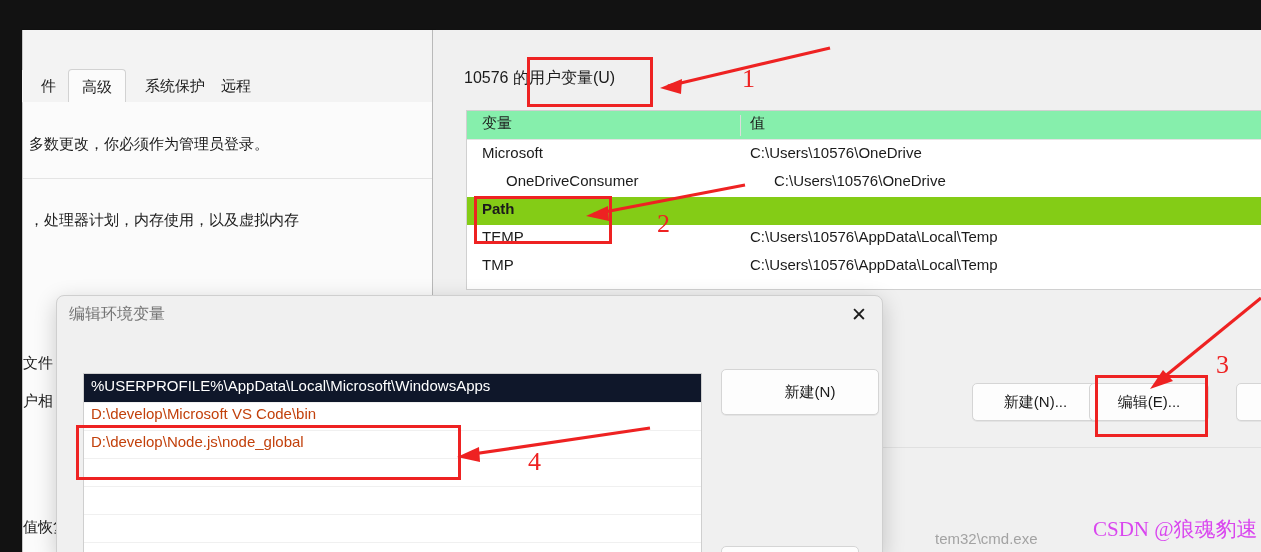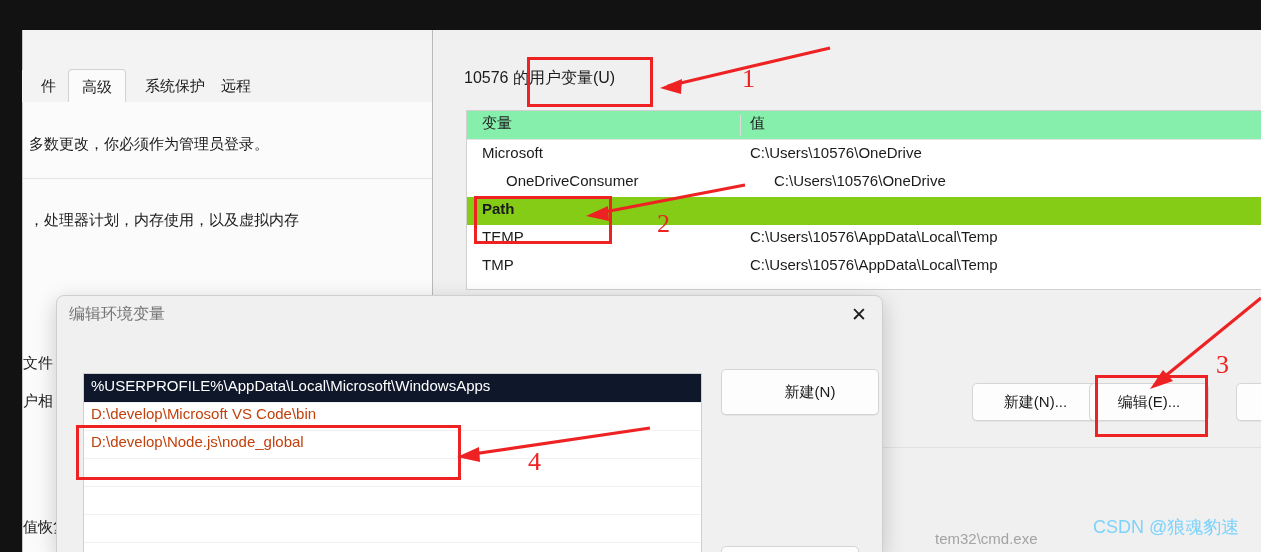--- a/index.html
+++ b/index.html
@@ -115,21 +115,21 @@
   #dlg-browse-btn{top:191px;}
   #dlg-fourth-btn{top:250px;}
 
   
   .red-box{position:absolute;border:3px solid #ee2222;background:transparent;}
   .red-num{position:absolute;color:#ee2222;font-size:26px;font-family:"Liberation Serif",serif;}
   .red-arrow{position:absolute;overflow:visible;}
 
   #watermark{
     position:absolute;left:1093px;top:515px;
-    font-size:18px;color:#7dd3fc;white-space:nowrap;
+    font-size:21px;color:#d946ef;white-space:nowrap;font-family:Liberation Serif, serif;
   }
 </style>
 </head>
 <body>
 
 <div class="abs" id="desktop-backdrop"></div>
 
 <div class="abs" id="sysprops-window"></div>
 
 <div class="abs" id="sysprops-tabstrip">

